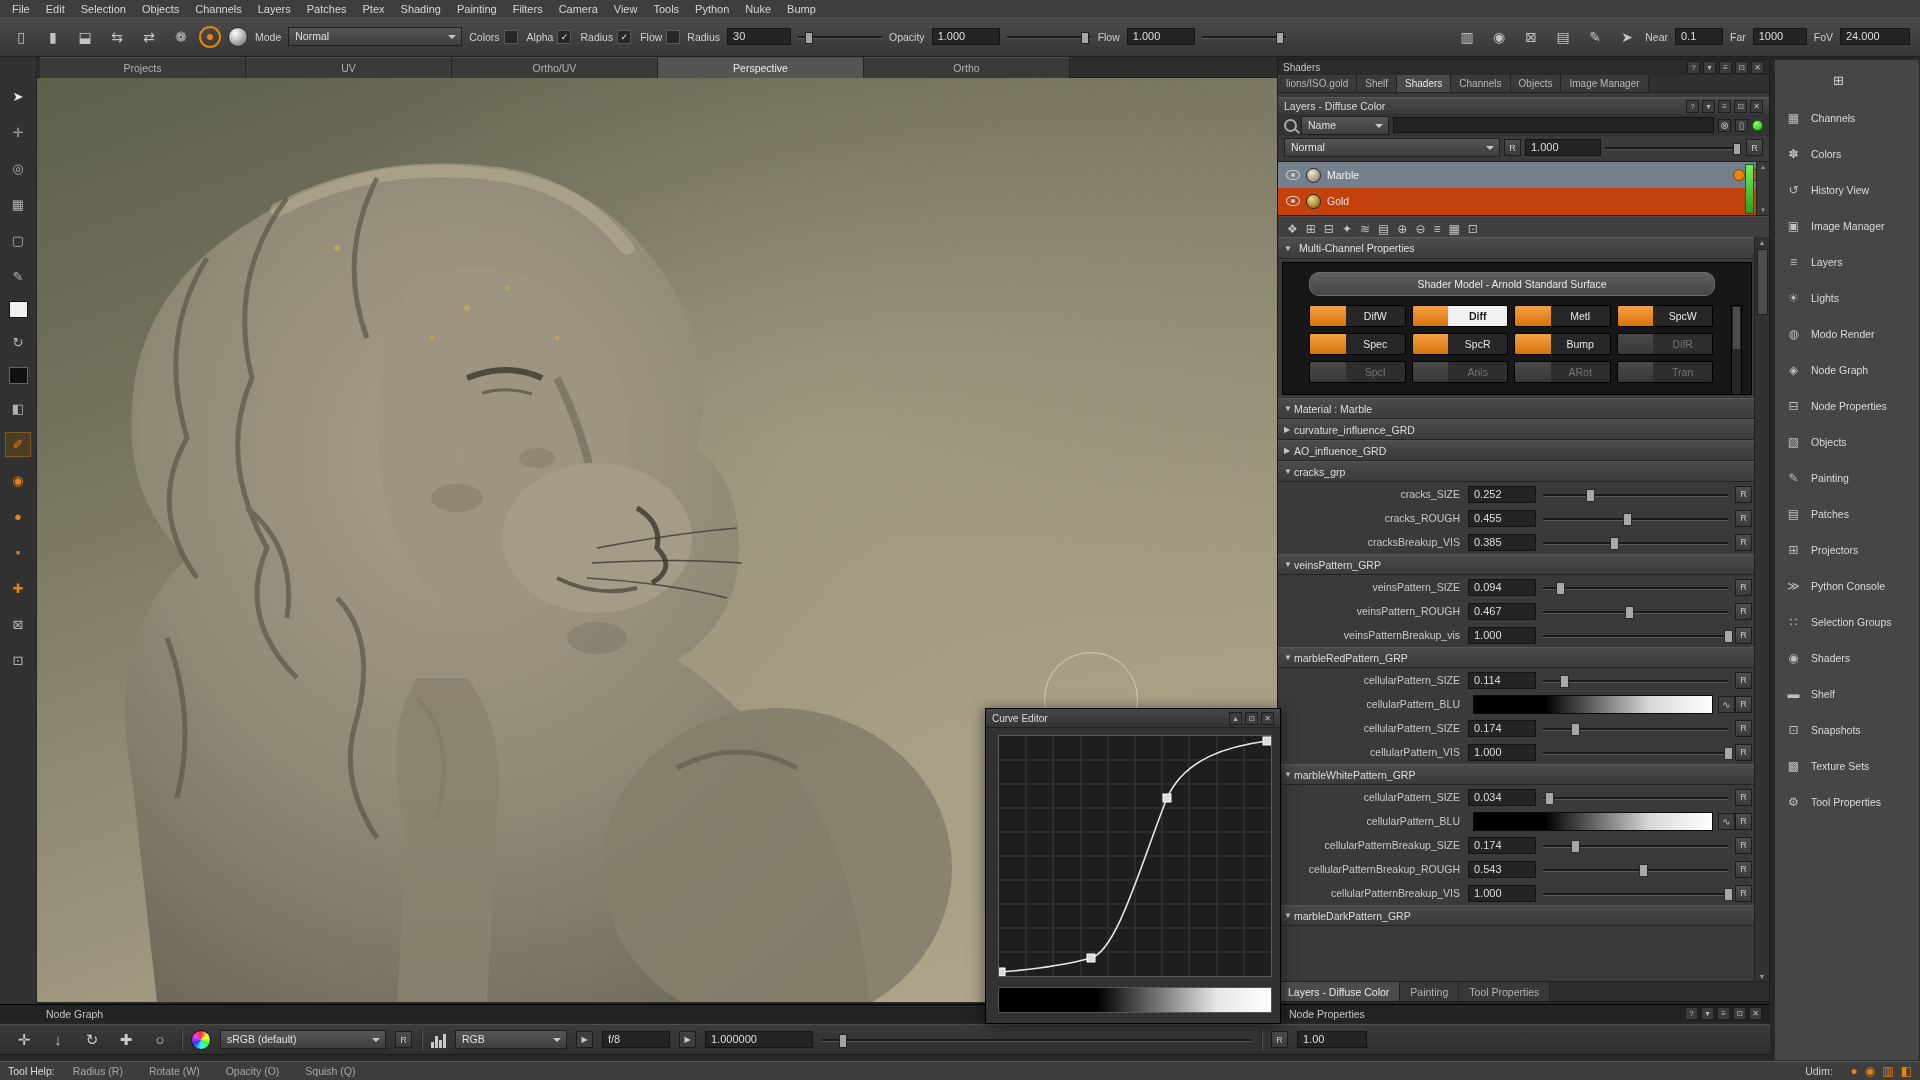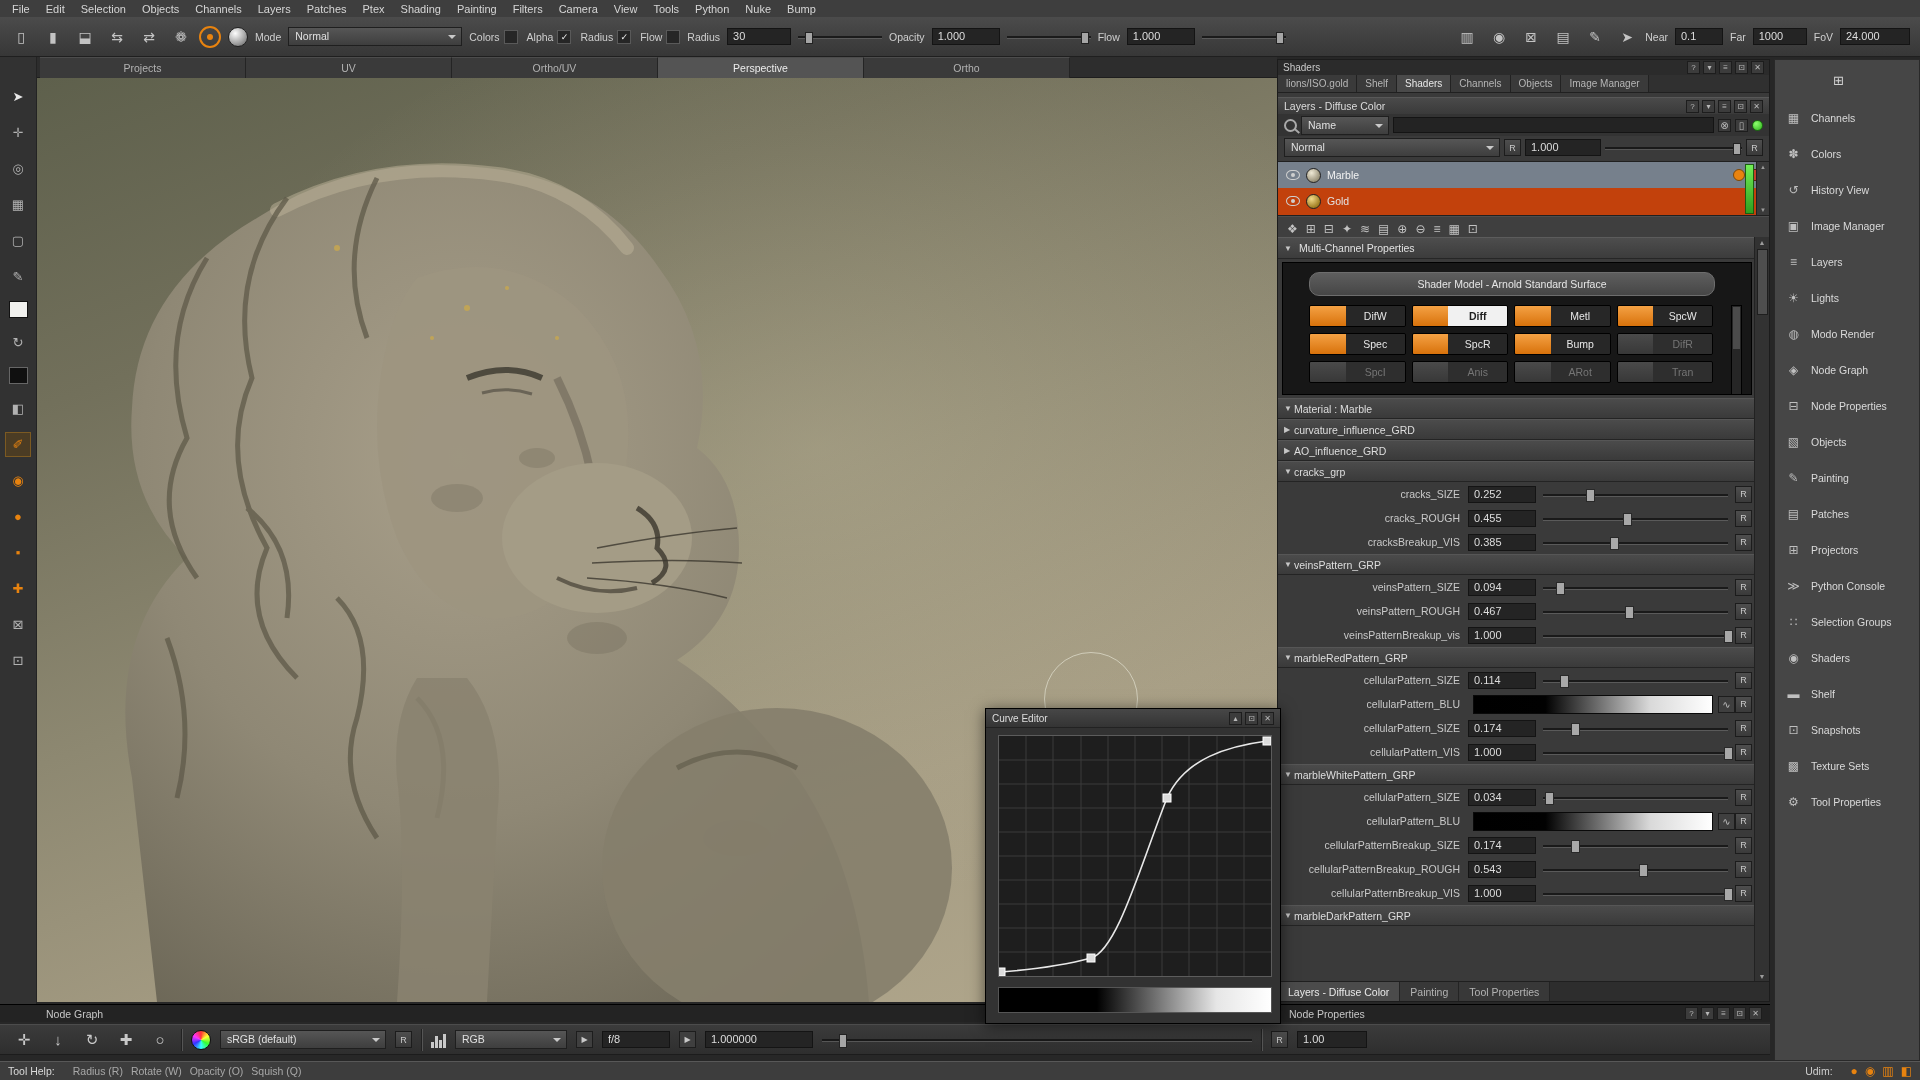--- a/index.html
+++ b/index.html
@@ -188,21 +188,21 @@
   .playbtn{width:15px;height:15px;background:#3f3f3f;border:1px solid #1d1d1d;color:#c9c9c9;
            font-size:8px;display:inline-flex;align-items:center;justify-content:center}
   .long-slider{position:relative;width:430px;height:14px}
   .long-slider::before{content:"";position:absolute;left:0;right:0;top:6px;height:2px;background:#191919;border-bottom:1px solid #565656}
   .long-slider i{position:absolute;top:1px;width:6px;height:12px;background:#a5a5a5;border:1px solid #222}
   
   #statusbar{position:absolute;left:0;top:1061px;width:1920px;height:19px;background:#3d3d3d;
              border-top:1px solid #585858;display:flex;align-items:center;padding:0 8px;
              box-sizing:border-box;font-size:10.5px;color:#a8a8a8;gap:18px}
   .toolhelp-label{color:#dadada}
-  .shortcuts{display:flex;gap:8px}
+  .shortcuts{display:flex;gap:26px}
   .udim-label{color:#cfcfcf}
   .udim-icons{display:flex;gap:7px}
   .udim-icons span{color:#e8830f;font-size:12px}
 </style>
 </head>
 <body>
 
 <div id="menubar">
   <div class="menu-items">
 

